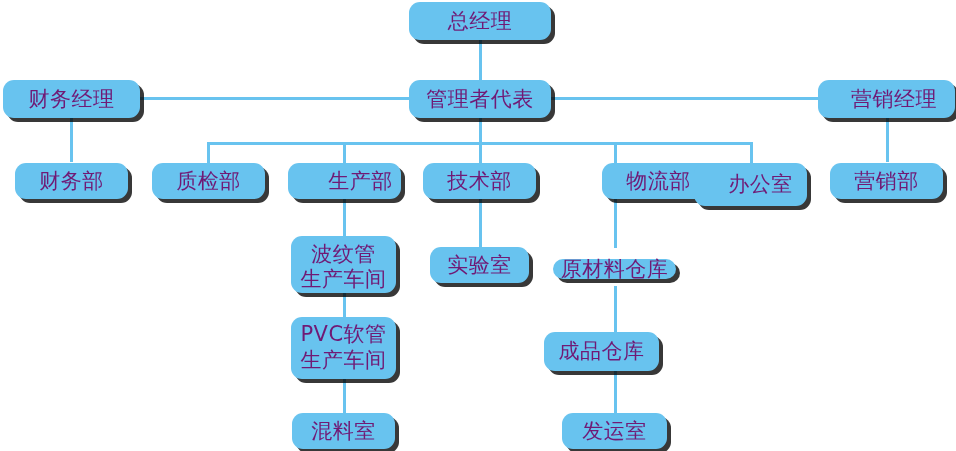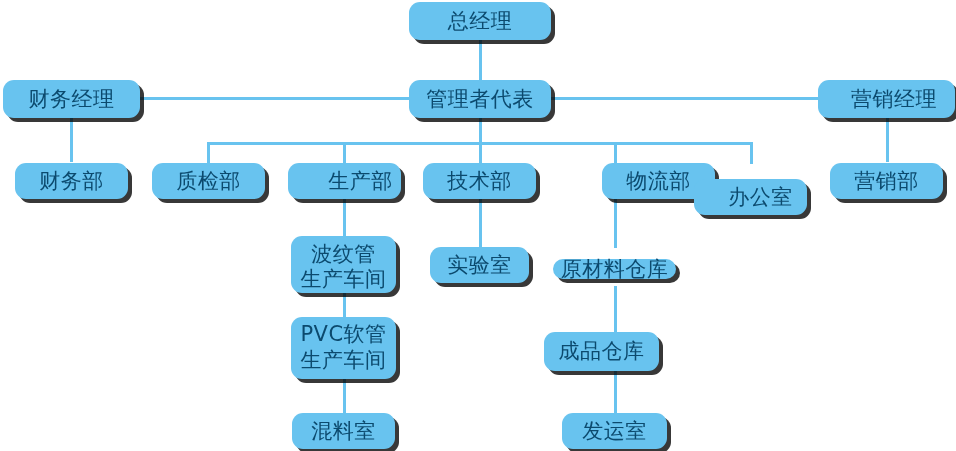--- a/index.html
+++ b/index.html
@@ -25,21 +25,21 @@
   }
   .conn-h { height: 3px; }
   .conn-v { width: 3px; }
 
   
   .node {
     position: absolute;
     box-sizing: border-box;
     background: #68c3ef;
     border-radius: 11px;
-    color: #0c4a6e;
+    color: #701a75;
     display: flex;
     align-items: center;
     justify-content: center;
     text-align: center;
     line-height: 1.18;
     font-size: 21px;
     letter-spacing: 0.5px;
     box-shadow: 4px 4px 0px 0px rgba(0,0,0,0.78);
     z-index: 3;
     user-select: none;
@@ -109,21 +109,21 @@
   </div>
   <div class="node" style="left:288px; top:163px; width:113px; height:36px;padding-left:32px;">
     <span class="lbl">生产部</span>
   </div>
   <div class="node" style="left:423px; top:163px; width:113px; height:36px;text-align:center;">
     <span class="lbl">技术部</span>
   </div>
   <div class="node" style="left:558px; top:163px; width:113px; height:36px;margin-left:44px;">
     <span class="lbl">物流部</span>
   </div>
-  <div class="node" style="left:694px; top:179px; width:113px; height:36px;padding-left:20px;">
+  <div class="node" style="left:694px; top:163px; width:113px; height:43px;padding-left:20px;">
     <span class="lbl">办公室</span>
   </div>
   <div class="node" style="left:830px; top:163px; width:113px; height:36px;">
     <span class="lbl">营销部</span>
   </div>
 
   <div class="node two-line" style="left:291px; top:236px; width:105px; height:57px;align-items:flex-end;">
     <span class="lbl">波纹管
 生产车间</span>
   </div>

